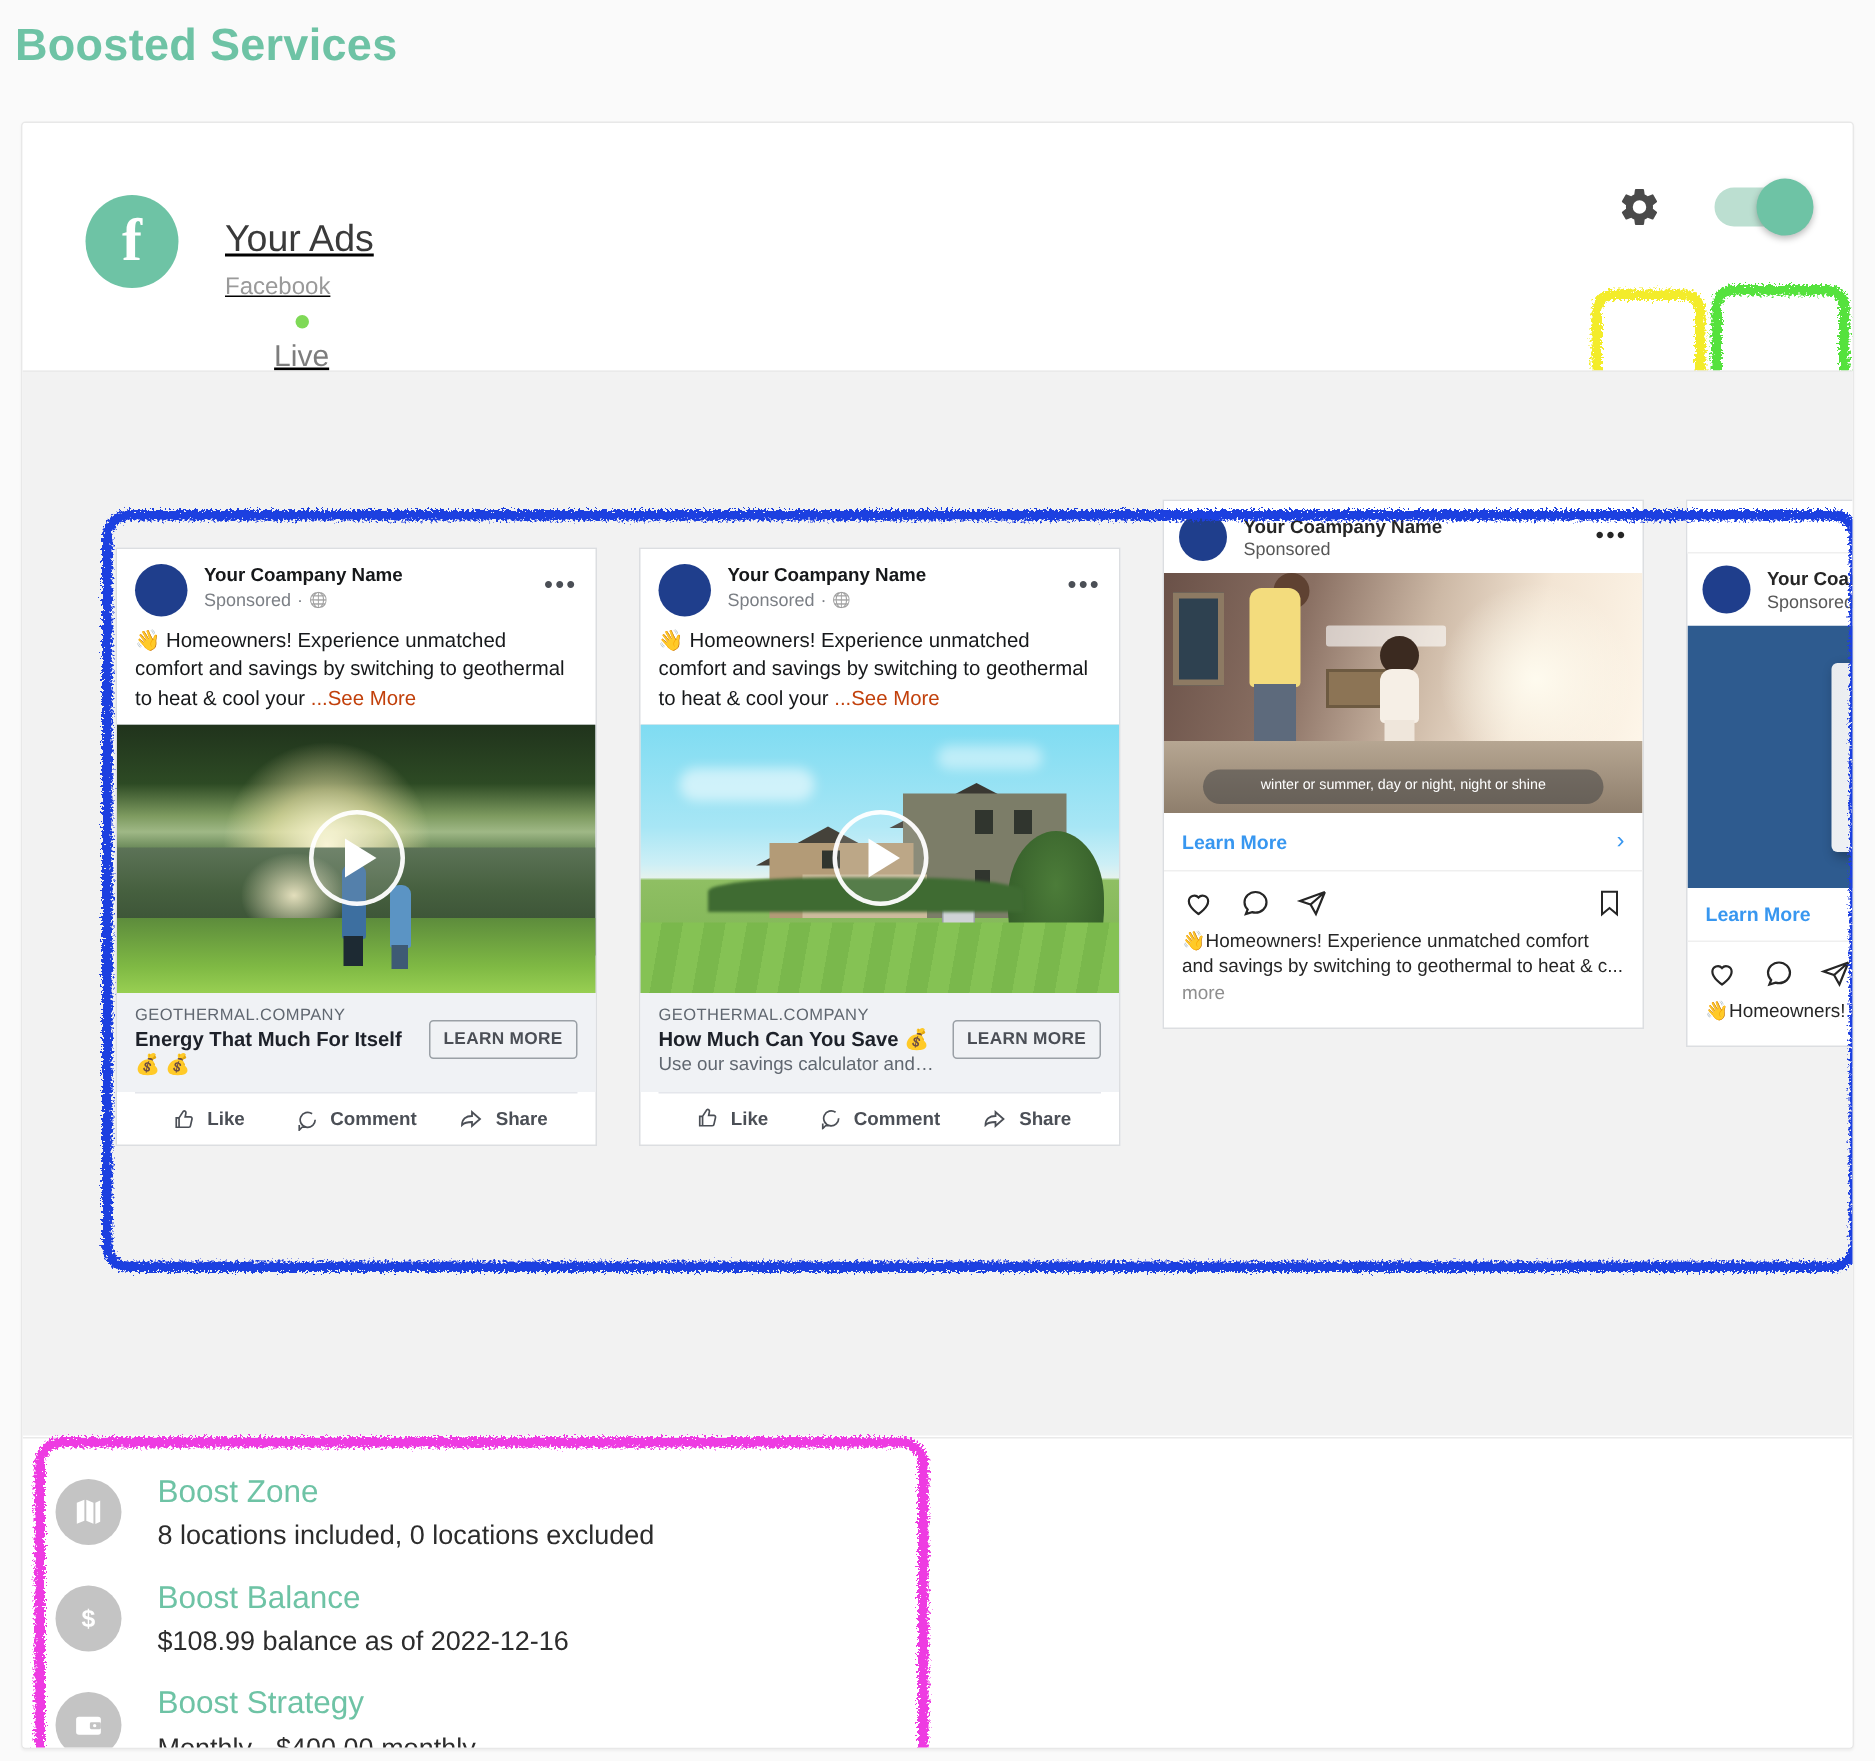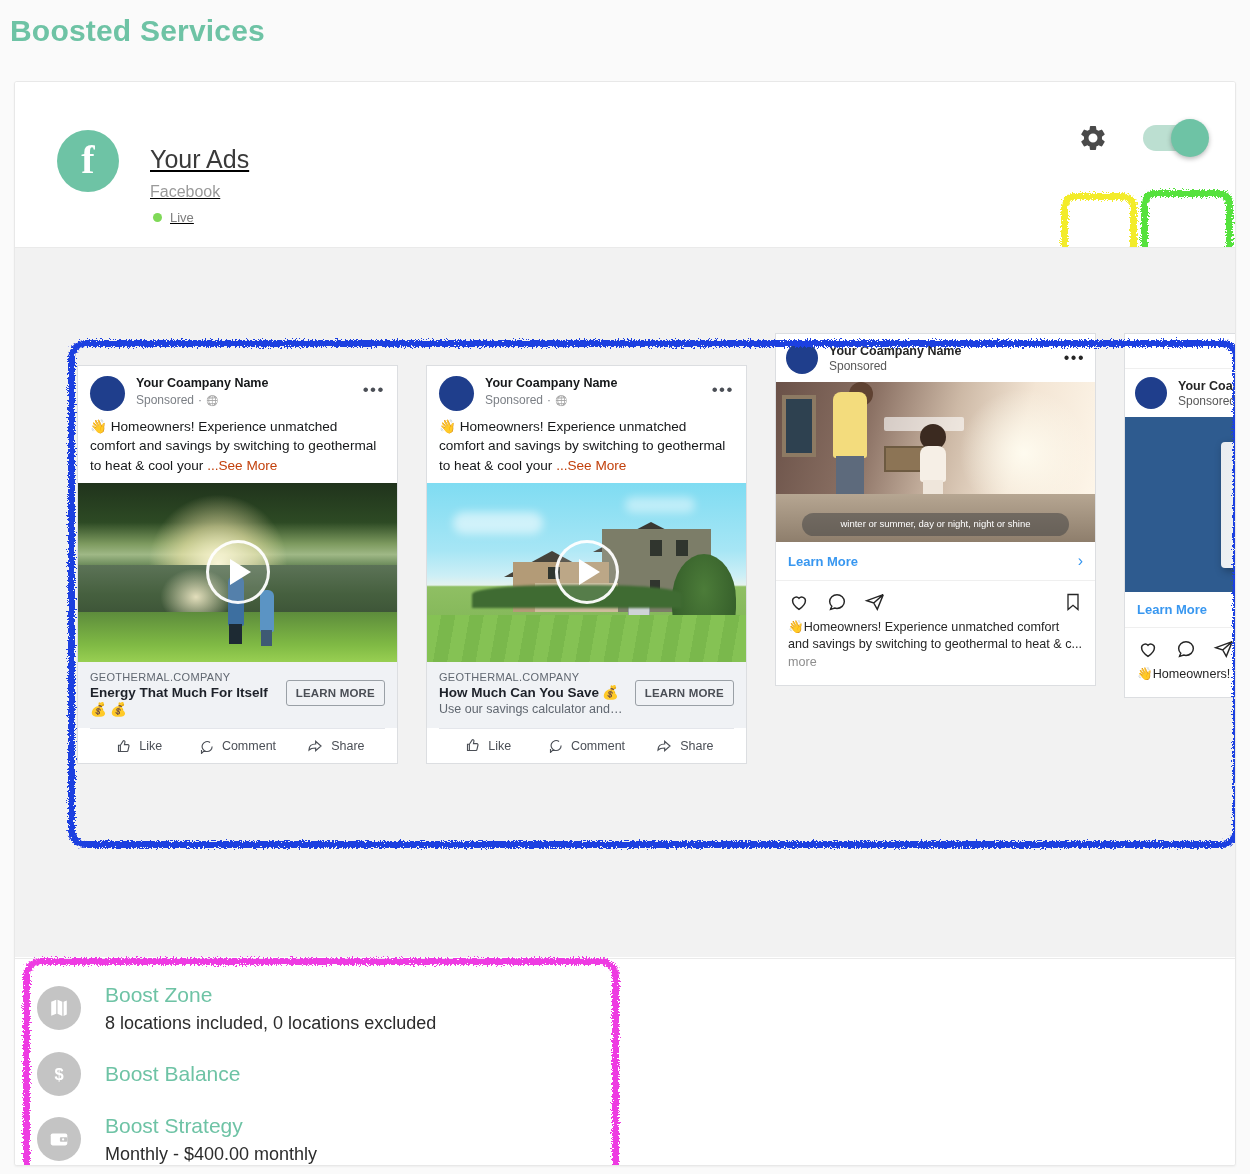--- a/index.html
+++ b/index.html
@@ -49,21 +49,21 @@
     font-family: "Liberation Serif", serif;
     font-size: 40px; font-weight: bold;
     margin-top: 24px; margin-left: 16px;
     flex: 0 0 auto;
     position: relative;
   }
   .fb-avatar span { position: relative; top: -2px; }
   .header-text { margin-left: 31px; margin-top: 38px; text-decoration: underline; }
   .header-title { font-size: 25px; color: #3a3a3a; font-weight: 400; line-height: 1.25; }
   .header-sub { font-size: 16px; color: #9a9a9a; margin-top: 8px; }
-  .header-status { font-size: 13px; color: #7d7d7d; margin-top: 9px; display: flex; align-items: center; gap: 8px; padding-left: 3px; }
+  .header-status { font-size: 20px; color: #7d7d7d; margin-top: 9px; display: flex; align-items: center; gap: 8px; padding-left: 3px; flex-direction: column; }
   .status-dot { width: 9px; height: 9px; border-radius: 50%; background: #7fd957; display: inline-block; }
 
   .header-controls {
     position: absolute;
     right: 30px; top: 36px;
     display: flex; align-items: center; gap: 30px;
   }
   .gear-btn { width: 40px; height: 40px; display: flex; align-items: center; justify-content: center; cursor: pointer; }
   .toggle-sw {
     width: 62px; height: 26px;
@@ -181,21 +181,21 @@
   .fb-headline { font-size: 13.5px; font-weight: bold; color: #1d2129; line-height: 1.28; margin-top: 1px; }
   .fb-desc { font-size: 12.5px; color: #606770; margin-top: 1px; line-height: 1.25; white-space: nowrap; overflow: hidden; text-overflow: ellipsis; }
   .fb-cta {
     flex: 0 0 auto; margin: 9px 0 0 10px;
     border: 1px solid #9aa0a6; border-radius: 3px;
     background: #f0f2f5;
     font-size: 11.5px; font-weight: bold; color: #4b4f56;
     padding: 6px 9px; letter-spacing: .2px; cursor: pointer;
   }
   .fb-actions { display: flex; padding: 9px 0 9px 0; margin: 0 12px; border-top: 1px solid #e4e6eb; }
-  .fb-action { flex: 1 1 0; display: flex; align-items: center; justify-content: center; gap: 8px; font-size: 12.5px; font-weight: normal; color: #4b4f56; cursor: pointer; }
+  .fb-action { flex: 1 1 0; display: flex; align-items: center; justify-content: center; gap: 8px; font-size: 12.5px; font-weight: bold; color: #4b4f56; cursor: pointer; }
 
   
   .ig-ad {
     width: 321px; background: #fff;
     border: 1px solid #dcdee1; flex: 0 0 auto;
   }
   .ig-top { height: 35px; display: flex; align-items: center; justify-content: center; border-bottom: 1px solid #efefef; background: #fff; }
   .ig-logo { font-family: "Liberation Serif", serif; font-style: italic; font-size: 18px; color: #262626; letter-spacing: .4px; }
   .ig-head { display: flex; align-items: center; padding: 8px 10px; }
   .ig-ava { width: 32px; height: 32px; border-radius: 50%; background: #1f3e8c; flex: 0 0 auto; }
@@ -531,20 +531,21 @@
     </div>
 
     <div class="detail-row">
       <div class="detail-icon">
         <svg width="22" height="22" viewBox="0 0 24 24">
             <text x="12" y="18" text-anchor="middle" font-family="Liberation Sans, sans-serif" font-size="18" font-weight="bold" fill="#fff">$</text>
           </svg>
       </div>
       <div class="detail-texts">
         <div class="detail-label">Boost Balance</div>
+        <div class="detail-value">$108.99 balance as of 2022-12-16</div>
       </div>
     </div>
 
     <div class="detail-row">
       <div class="detail-icon">
         <svg width="22" height="22" viewBox="0 0 24 24">
             <rect x="3" y="6" width="18" height="13" rx="2" fill="#fff"></rect>
             <rect x="13" y="10" width="8" height="5" rx="1" fill="#c4c4c4"></rect>
             <circle cx="16.5" cy="12.5" r="1.2" fill="#fff"></circle>
           </svg>

